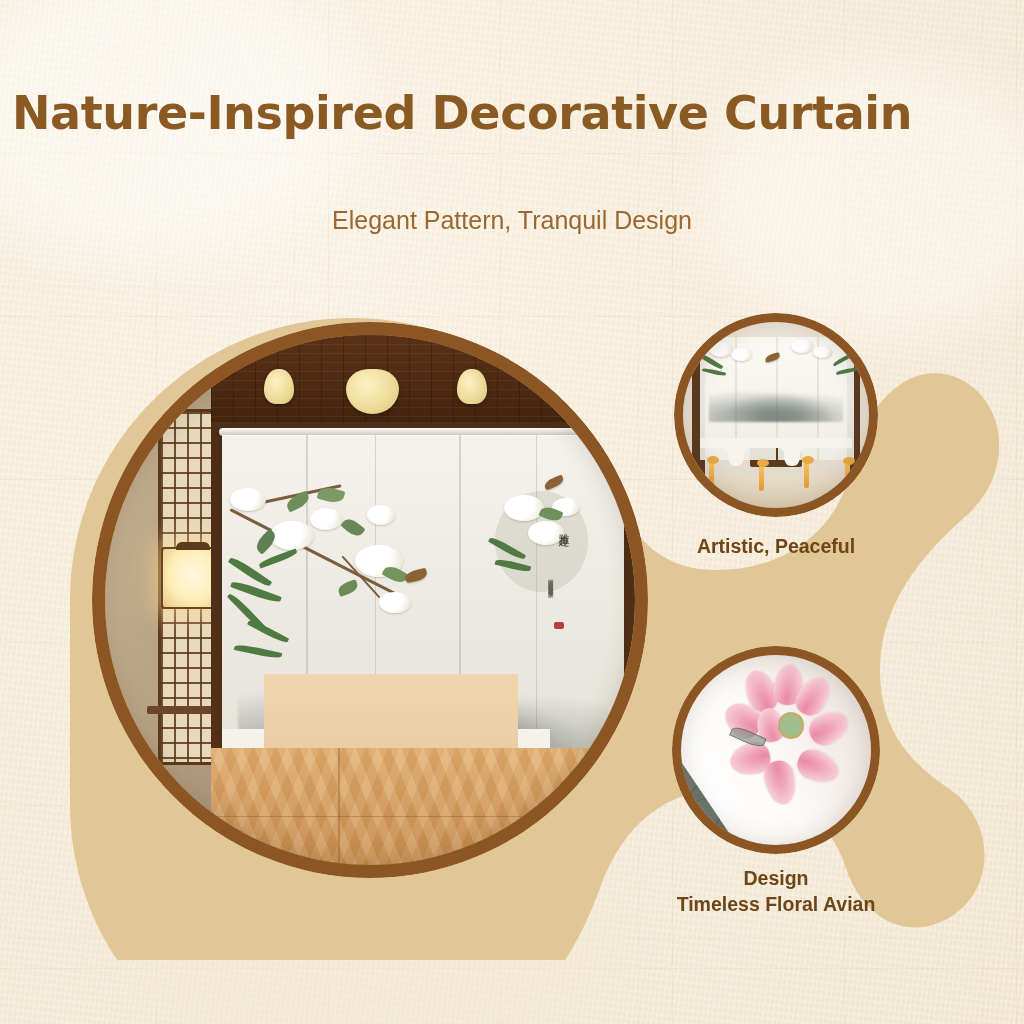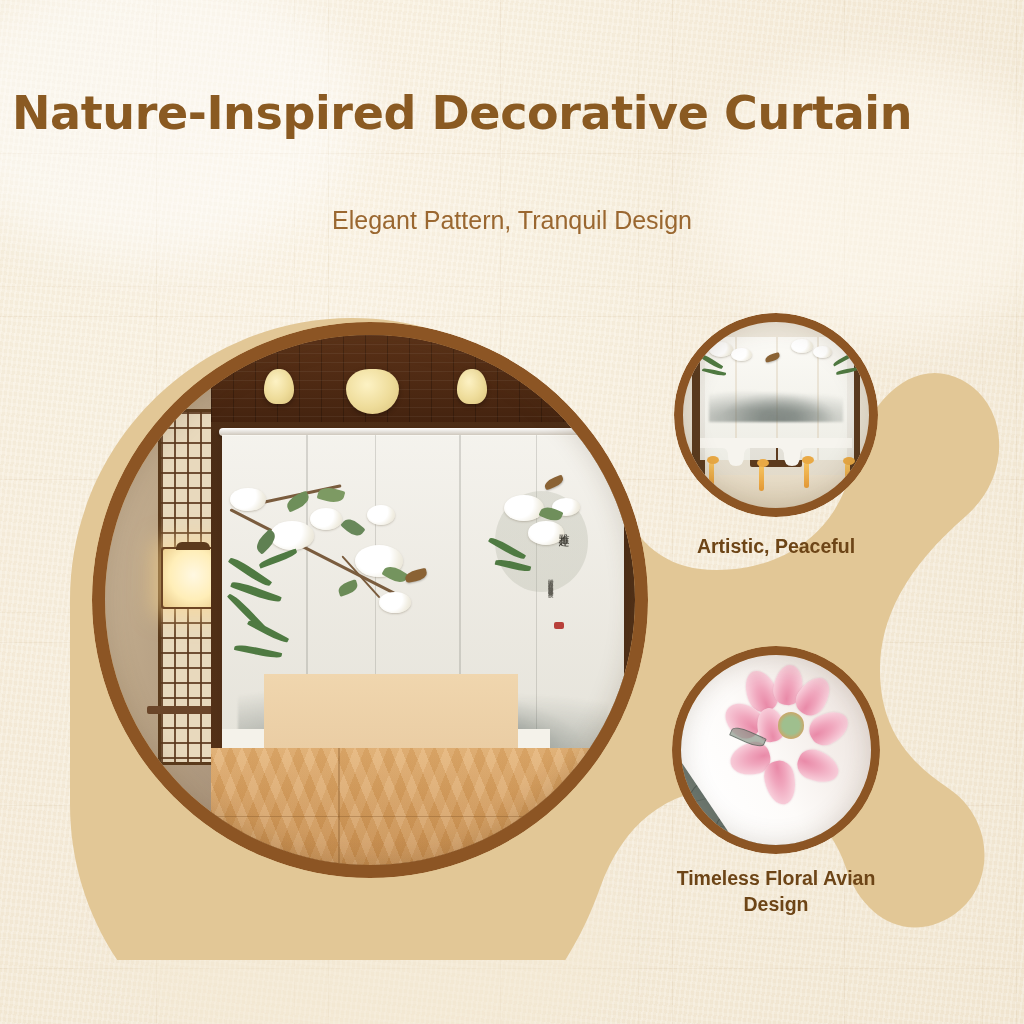--- a/index.html
+++ b/index.html
@@ -363,17 +363,17 @@
         <div class="petal" style="left:40%;top:28%;width:14%;height:18%;transform:rotate(-12deg);"></div>
         <div class="pcenter" style="left:51%;top:30%;width:14%;height:14%;"></div>
         <div class="lotusleaf" style="left:26%;top:40%;width:18%;height:5%;background:rgba(120,135,120,.6);transform:rotate(24deg);"></div>
       </div>
       <div class="vignette"></div>
     </div>
     <div class="ringborder"></div>
   </div>
 
   <div class="cap" style="left:628px;top:866px;width:296px;">
+    <div>Design</div>
     <div>Timeless Floral Avian</div>
-    <div>Design</div>
   </div>
 
 </div>
 
 </body></html>

